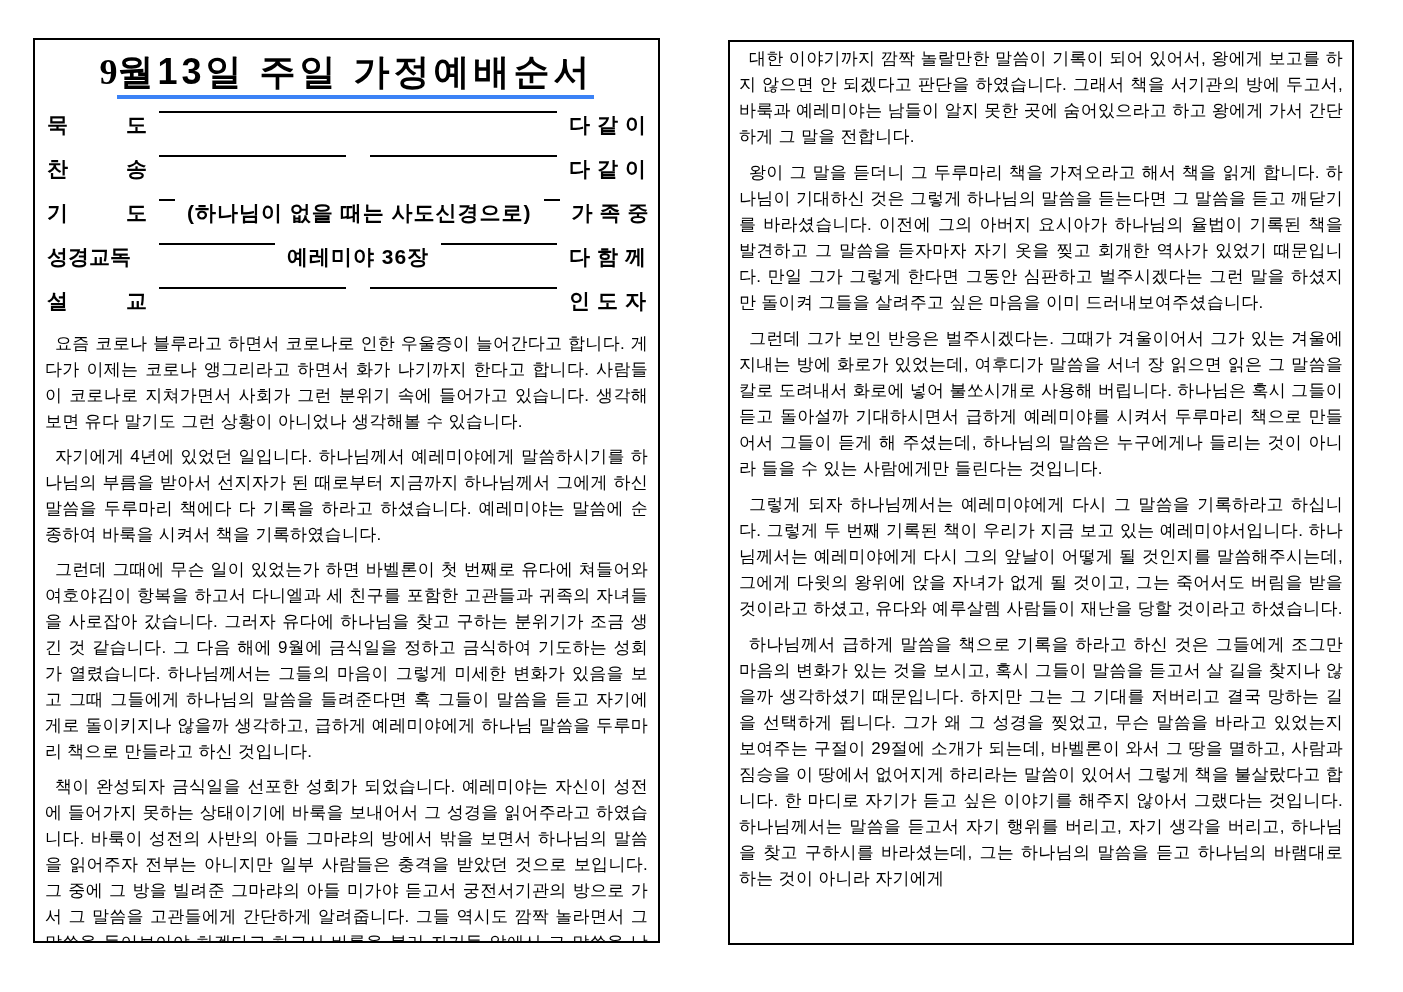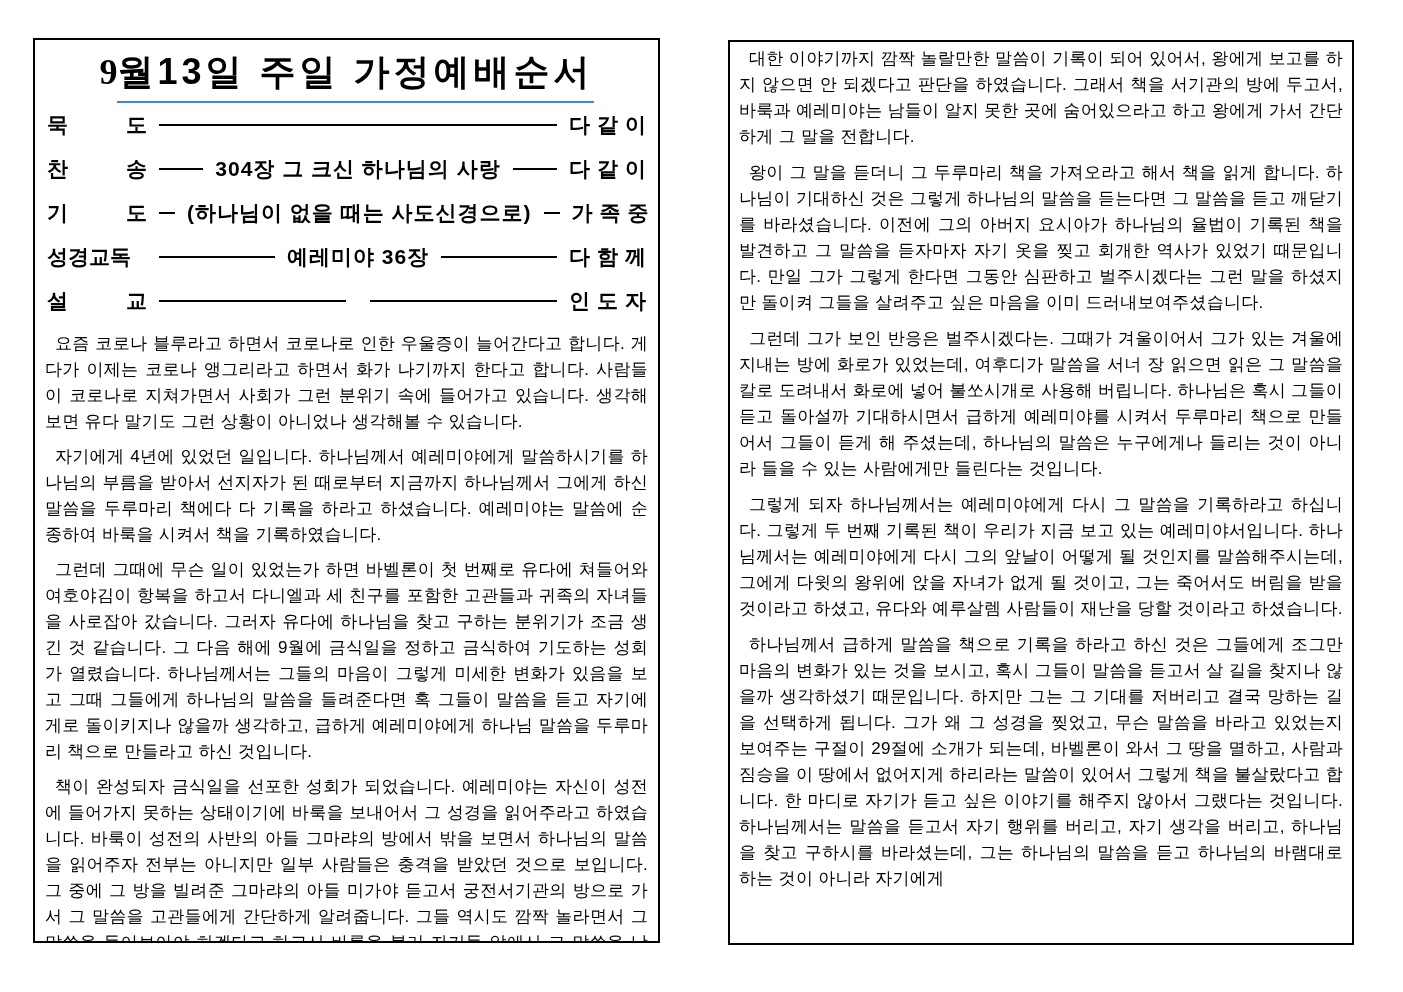--- a/index.html
+++ b/index.html
@@ -44,29 +44,29 @@
     font-weight: bold;
     letter-spacing: 4px;
     white-space: nowrap;
   }
   .title-num {
     font-family: "Liberation Serif", serif;
     font-weight: bold;
     letter-spacing: 0;
   }
   .title-underline {
-    border-bottom: 2px solid #3b82f6;
-    padding-bottom: 9px;
+    border-bottom: 4px solid #3b82f6;
+    padding-bottom: 3px;
   }
   .order {
     margin: 14px 2px 16px 2px;
   }
   .order-row {
     display: flex;
-    align-items: center;
+    align-items: flex-start;
     font-size: 21px;
     font-weight: bold;
     margin: 0 0 16px 0;
     white-space: nowrap;
   }
   .order-label {
     width: 100px;
     flex: 0 0 100px;
     text-align: justify;
     text-align-last: justify;
@@ -115,21 +115,20 @@
       <div class="order-row">
         <span class="order-label">묵 도</span>
         <span class="order-line"></span>
 
         <span class="order-right">다같이</span>
       </div>
 
       <div class="order-row">
         <span class="order-label">찬 송</span>
         <span class="order-line"></span>
-        <span class="order-center">304장 그 크신 하나님의 사랑</span>
         <span class="order-line"></span>
         <span class="order-right">다같이</span>
       </div>
 
       <div class="order-row">
         <span class="order-label">기 도</span>
         <span class="order-line"></span>
         <span class="order-center">(하나님이 없을 때는 사도신경으로)</span>
         <span class="order-line"></span>
         <span class="order-right">가족중</span>

